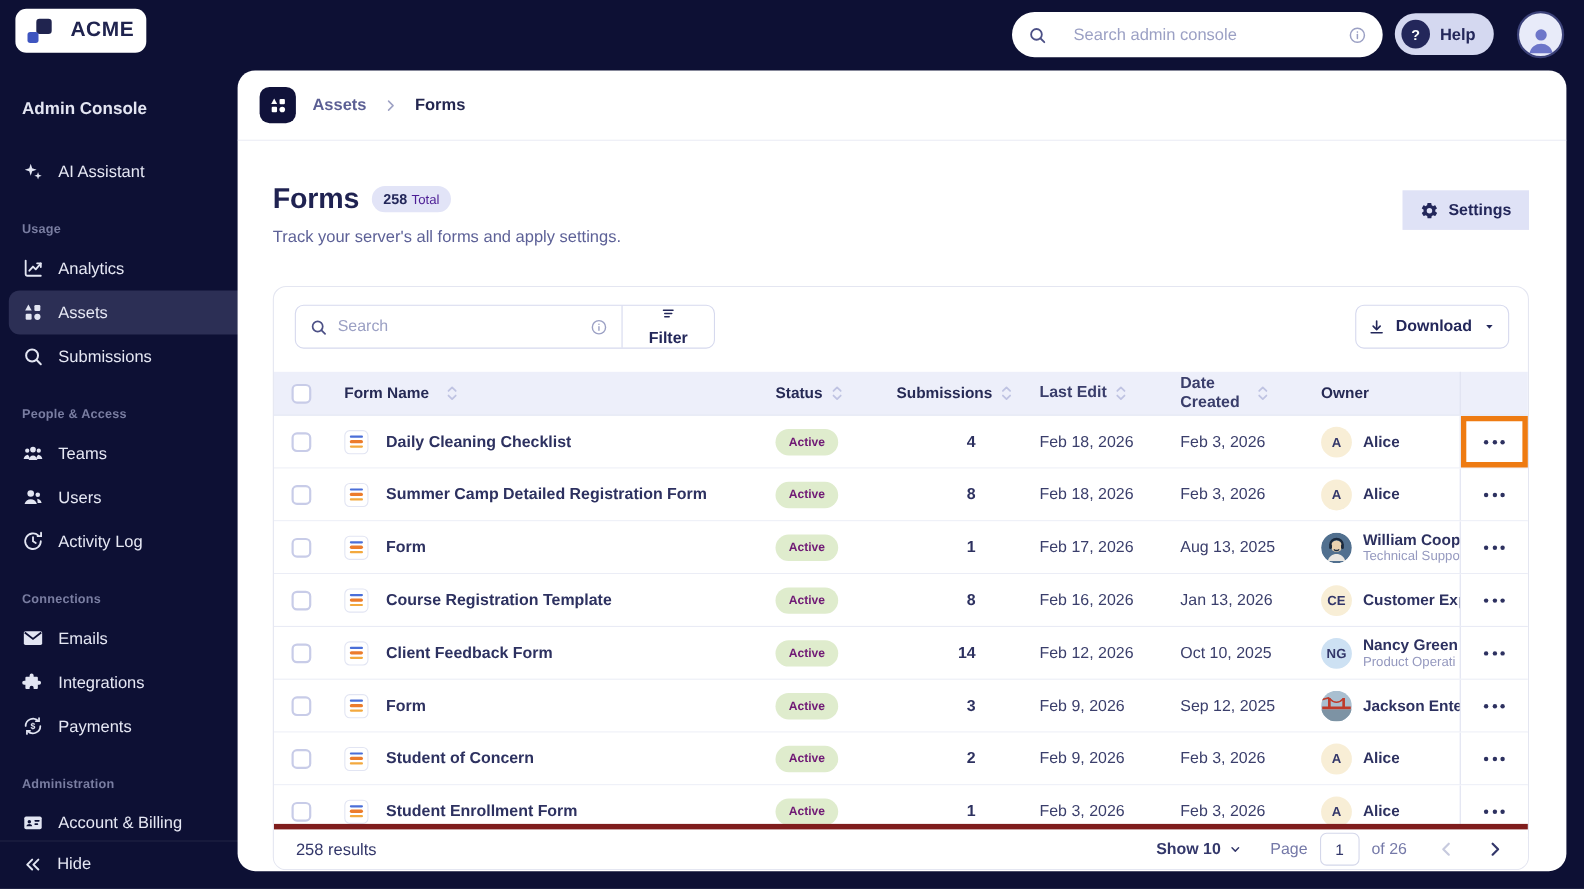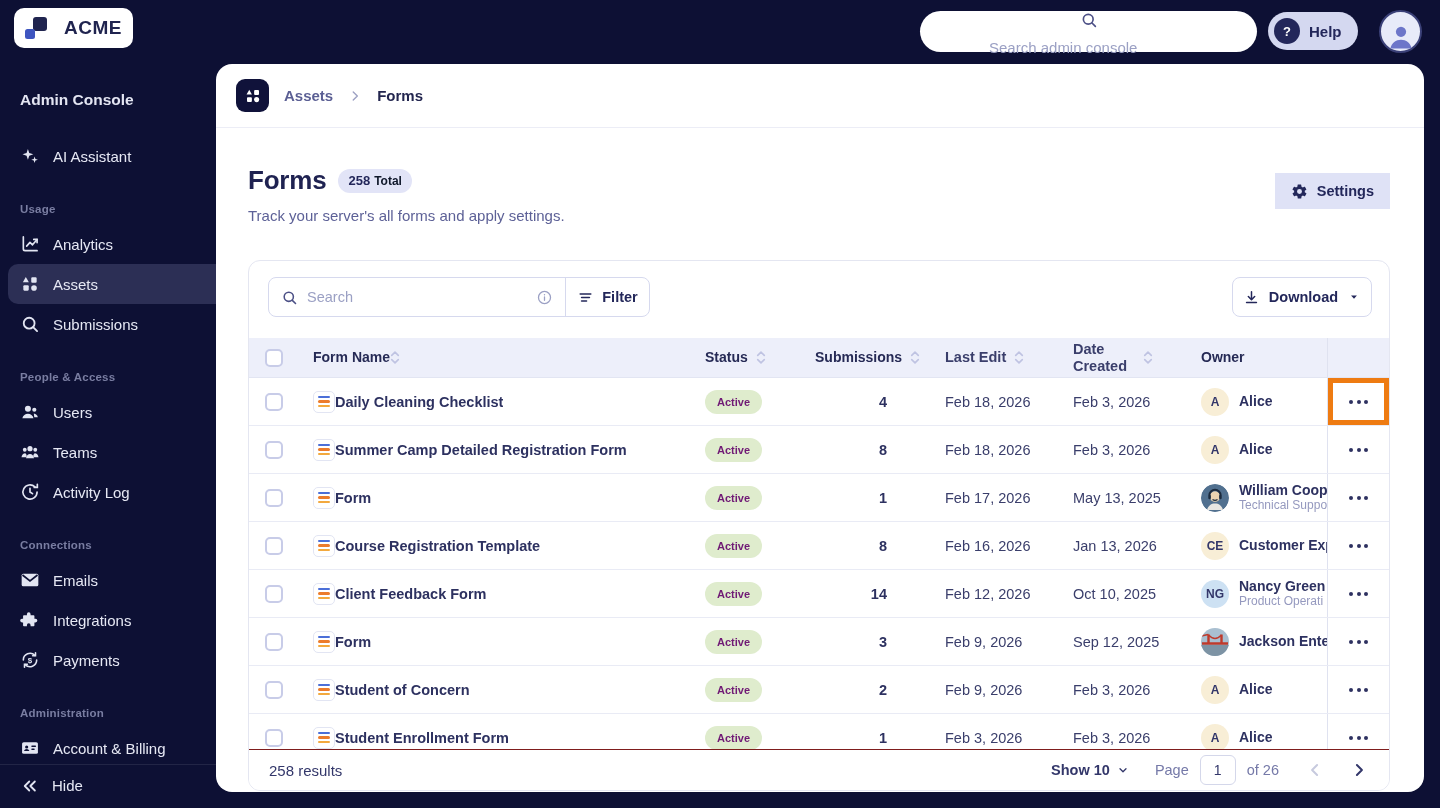--- a/index.html
+++ b/index.html
@@ -7,21 +7,21 @@
   body { font-family:"Liberation Sans", sans-serif; background:#0d1034; overflow:hidden; }
   .app { position:relative; width:1440px; height:808px; background:#0d1034; }
 
   
   .topbar { position:absolute; top:0; left:0; right:0; height:64px; }
   .logo { position:absolute; left:14px; top:8px; width:119px; height:40px; background:#fff; border-radius:10px; display:flex; align-items:center; justify-content:center; gap:17px; }
   .logo-mark { position:relative; width:22px; height:22px; }
   .logo-mark .sq1 { position:absolute; right:0; top:0; width:14px; height:14px; background:#20244f; border-radius:3px; }
   .logo-mark .sq2 { position:absolute; left:0; bottom:0; width:10px; height:10px; background:#3e55c0; border-radius:2.5px; }
   .logo-text { font-size:19px; font-weight:800; color:#20244f; letter-spacing:.5px; }
-  .top-search { position:absolute; left:920px; top:11px; width:337px; height:41px; background:#fff; border-radius:21px; display:flex; align-items:center; padding:0 14px; gap:10px;flex-direction:column; }
+  .top-search { position:absolute; left:920px; top:11px; width:337px; height:41px; background:#fff; border-radius:21px; display:flex; align-items:center; padding:0 14px; gap:24px; }
   .top-search .mag { width:18px; height:18px; color:#4c5086; flex:none; }
   .top-search input { flex:1; border:none; outline:none; font-size:15px; color:#3a3e6b; font-family:inherit; background:transparent; }
   .top-search input::placeholder { color:#9ba0c4; }
   .top-search .info { width:18px; height:18px; color:#9ba0c4; flex:none; }
   .top-help { position:absolute; left:1268px; top:12px; height:38px; border-radius:19px; background:#d4d8f0; display:flex; align-items:center; gap:9px; padding:0 16px 0 6px; cursor:pointer; }
   .q-circle { width:26px; height:26px; border-radius:50%; background:#23275a; color:#fff; font-size:13px; font-weight:800; display:flex; align-items:center; justify-content:center; }
   .top-help .hlabel { font-size:15px; font-weight:700; color:#23275a; }
   .top-avatar { position:absolute; left:1379px; top:10px; width:43px; height:43px; border-radius:50%; background:#e8ebf9; border:2px solid #3b4178; overflow:hidden; display:flex; align-items:flex-end; justify-content:center; cursor:pointer; }
   .top-avatar svg { width:30px; height:30px; color:#6d76c9; }
 
@@ -44,50 +44,50 @@
   .crumb-icon svg { width:18px; height:18px; }
   .crumb-parent { font-size:15px; font-weight:600; color:#5b5f94; cursor:pointer; }
   .crumb-sep { width:14px; height:14px; color:#9ea2c4; }
   .crumb-current { font-size:15px; font-weight:700; color:#23264f; }
 
   .page-head { position:relative; padding:37px 34px 0 32px; }
   .title-row { display:flex; align-items:center; gap:12px; }
   .page-title { font-size:26px; font-weight:800; color:#1f2251; letter-spacing:-.2px; }
   .badge { height:24px; background:#e2e4f7; border-radius:12px; display:inline-flex; align-items:center; padding:0 10px; gap:4px; }
   .badge .num { font-size:13px; font-weight:800; color:#23275a; }
-  .badge .suf { font-size:12px; font-weight:700; color:#0f172a; }
+  .badge .suf { font-size:12px; font-weight:400; color:#4c1d95; }
   .subtitle { margin-top:11px; font-size:15px; color:#5d6197; }
   .settings-btn { position:absolute; right:34px; top:45px; height:36px; border-radius:0; background:#dfe2f6; display:flex; align-items:center; gap:9px; padding:0 16px; color:#23275a; font-weight:700; font-size:14.5px; cursor:pointer; }
   .settings-btn svg { width:17px; height:17px; }
 
   
   .card { position:absolute; left:32px; top:196px; width:1142px; height:531px; border:1px solid #e4e6f1; border-radius:12px; background:#fff; overflow:hidden; }
   .searchgroup { position:absolute; left:19px; top:16px; width:382px; height:40px; border:1px solid #d6d9ee; border-radius:8px; display:flex; align-items:stretch; background:#fff; }
   .sg-search { flex:1; display:flex; align-items:center; padding:0 12px; gap:9px; }
   .sg-search .mag { width:17px; height:17px; color:#4c5086; flex:none; }
   .sg-search input { flex:1; min-width:0; border:none; outline:none; font-size:14.5px; color:#3a3e6b; font-family:inherit; }
   .sg-search input::placeholder { color:#9ba0c4; }
   .sg-search .info { width:17px; height:17px; color:#9ba0c4; flex:none; }
   .sg-div { width:1px; background:#d6d9ee; }
-  .sg-filter { width:83px; display:flex; align-items:center; justify-content:center; gap:8px; font-size:14.5px; font-weight:700; color:#23275a; cursor:pointer; }
+  .sg-filter { width:83px; display:flex; align-items:center; justify-content:center; gap:8px; font-size:14.5px; font-weight:700; color:#23275a; cursor:pointer;flex-direction:column; }
   .sg-filter svg { width:17px; height:17px; }
   .download-btn { position:absolute; right:17px; top:16px; width:140px; height:40px; border:1px solid #d6d9ee; border-radius:8px; background:#fff; display:flex; align-items:center; justify-content:center; gap:9px; font-size:14.5px; font-weight:700; color:#23275a; cursor:pointer; }
   .download-btn svg.dl { width:17px; height:17px; }
   .caret { width:14px; height:14px; color:#23275a; }
 
   .table { position:absolute; top:77px; left:0; right:0; }
   .trow { display:grid; grid-template-columns:50px 1fr 110px 114px 128px 126px 148px 62px; align-items:stretch; height:48px; border-bottom:1px solid #e9ebf5; background:#fff; }
   .trow.thead { height:40px; background:#edeffa; border-bottom:1px solid #e2e5f2; }
   .cell { display:flex; align-items:center; min-width:0; }
   .c-check { justify-content:center; }
   .cb { width:18px; height:18px; border:2px solid #c8cce8; border-radius:5px; background:#fff; cursor:pointer; flex:none; }
   .hcell { font-size:14px; font-weight:700; color:#262a55; gap:8px; }
   .hcell .hlabel { line-height:1.15; }
   .hcell .hlabel.wrap { display:inline-block; width:62px; white-space:normal; }
-  .c-name { padding-left:14px; gap:0;align-items:center; }
+  .c-name { padding-left:14px; gap:16px;align-items:center; }
   .c-status { padding-left:4px; }
   .c-subs { padding-left:4px; }
   .trow:not(.thead) .c-subs { justify-content:flex-end; padding-right:38px; font-size:14.5px; font-weight:700; color:#2d3160; }
   .c-edit, .c-created { padding-left:20px; font-size:14.5px; color:#3a3e6b; }
   .c-owner { padding-left:22px; gap:10px; overflow:hidden; }
   .c-actions { justify-content:center; border-left:1px solid #dfe2f0; cursor:pointer; }
   .sorticon { width:10px; height:15px; color:#bfc3e2; flex:none; }
   .sorticon svg { width:100%; height:100%; display:block; }
   .docicon { width:22px; height:22px; border:1px solid #e2e5f3; border-radius:5px; display:flex; flex-direction:column; align-items:center; justify-content:center; gap:2px; background:#fff; flex:none; }
   .docicon i { display:block; width:12px; height:2.5px; border-radius:1.5px; }
@@ -95,21 +95,21 @@
   .status-badge { height:24px; border-radius:12px; background:#dfeccd; color:#701a75; font-size:11px; font-weight:700; display:inline-flex; align-items:center; padding:0 12px; }
   .av { width:28px; height:28px; border-radius:50%; flex:none; display:flex; align-items:center; justify-content:center; font-size:12px; font-weight:700; color:#33376a; overflow:hidden; }
   .av svg { width:100%; height:100%; display:block; }
   .owner-text { min-width:0; overflow:hidden; }
   .owner-name { font-size:14px; font-weight:700; color:#2d3160; line-height:1.2; white-space:nowrap; overflow:hidden; }
   .owner-sub { font-size:12px; color:#9599bf; line-height:1.25; white-space:nowrap; overflow:hidden; }
   .dots { display:flex; gap:3.5px; }
   .dots i { width:4px; height:4px; border-radius:50%; background:#2d3160; display:block; }
   .c-actions.highlight { box-shadow:inset 0 0 0 5px #ee7b12; }
 
-  .card-footer { position:absolute; bottom:0; left:0; right:0; height:41px; background:#fff; border-top:1px solid #7f1d1d; display:flex; align-items:center; justify-content:space-between; padding:0 20px; z-index:5; }
+  .card-footer { position:absolute; bottom:0; left:0; right:0; height:41px; background:#fff; border-top:5px solid #7f1d1d; display:flex; align-items:center; justify-content:space-between; padding:0 20px; z-index:5; }
   .results { font-size:15px; color:#33376a; }
   .foot-right { display:flex; align-items:center; gap:26px; }
   .show-sel { display:flex; align-items:center; gap:7px; font-size:14.5px; font-weight:600; color:#33376a; cursor:pointer; }
   .show-sel svg { width:12px; height:12px; color:#33376a; }
   .pagegrp { display:flex; align-items:center; gap:11px; font-size:14.5px; color:#7579a8; }
   .page-input { width:36px; height:30px; border:1px solid #d4d7ea; border-radius:6px; text-align:center; font-size:14px; color:#33376a; font-family:inherit; outline:none; }
   .pager { display:flex; align-items:center; gap:24px; }
   .pgbtn { width:20px; height:20px; cursor:pointer; }
   .pgbtn.prev { color:#c7cade; }
   .pgbtn.next { color:#33376a; }
@@ -198,40 +198,40 @@
               <circle cx="11" cy="11" r="6.5"></circle>
               <path d="M16 16l4.5 4.5"></path>
             </svg>
           </span>
           <span>Submissions</span>
         </div>
         <div class="sb-section-label">People &amp; Access</div>
         <div class="sb-item">
           <span class="icon">
             <svg viewBox="0 0 24 24" fill="currentColor">
-              <circle cx="9.5" cy="8" r="3.6"></circle>
-              <path d="M2.8 19.5c.8-3.6 3.5-5.4 6.7-5.4s5.9 1.8 6.7 5.4z"></path>
-              <circle cx="17.2" cy="9.3" r="2.5"></circle>
-              <path d="M16.6 13.7c2.5.3 4.2 1.8 4.8 4.5h-4.3z"></path>
-            </svg>
-          </span>
-          <span>Users</span>
-        </div>
-        <div class="sb-item">
-          <span class="icon">
-            <svg viewBox="0 0 24 24" fill="currentColor">
               <circle cx="12" cy="8" r="3.1"></circle>
               <circle cx="5.7" cy="9.3" r="2.3"></circle>
               <circle cx="18.3" cy="9.3" r="2.3"></circle>
               <path d="M1.8 18.3c.5-2.9 2.1-4.5 4.6-4.7.8.7 1.5 1.8 1.8 3.2l-.5 1.5z"></path>
               <path d="M22.2 18.3c-.5-2.9-2.1-4.5-4.6-4.7-.8.7-1.5 1.8-1.8 3.2l.5 1.5z"></path>
               <path d="M7.2 19.5c.6-3.2 2.5-5 4.8-5s4.2 1.8 4.8 5z"></path>
             </svg>
           </span>
           <span>Teams</span>
+        </div>
+        <div class="sb-item">
+          <span class="icon">
+            <svg viewBox="0 0 24 24" fill="currentColor">
+              <circle cx="9.5" cy="8" r="3.6"></circle>
+              <path d="M2.8 19.5c.8-3.6 3.5-5.4 6.7-5.4s5.9 1.8 6.7 5.4z"></path>
+              <circle cx="17.2" cy="9.3" r="2.5"></circle>
+              <path d="M16.6 13.7c2.5.3 4.2 1.8 4.8 4.5h-4.3z"></path>
+            </svg>
+          </span>
+          <span>Users</span>
         </div>
         <div class="sb-item">
           <span class="icon">
             <svg viewBox="0 0 24 24" fill="none" stroke="currentColor" stroke-width="2" stroke-linecap="round">
               <path d="M20.5 12a8.5 8.5 0 1 1-2.6-6.1"></path>
               <path d="M20.8 2.8v3.7h-3.7"></path>
               <path d="M12 7.5V12l3 2"></path>
             </svg>
           </span>
           <span>Activity Log</span>
@@ -497,21 +497,21 @@
                   <i style="background:#ec7c2c"></i>
                   <i style="background:#f3a93e"></i>
                 </span>
                 <span class="fname">Form</span>
               </div>
               <div class="cell c-status">
                 <span class="status-badge">Active</span>
               </div>
               <div class="cell c-subs">1</div>
               <div class="cell c-edit">Feb 17, 2026</div>
-              <div class="cell c-created">May 13, 2025</div>
+              <div class="cell c-created">Aug 13, 2025</div>
               <div class="cell c-owner">
                 <span class="av">
                   <svg viewBox="0 0 28 28">
                     <circle cx="14" cy="14" r="14" fill="#51708f"></circle>
                     <circle cx="14" cy="12.5" r="5.2" fill="#e9d2b0"></circle>
                     <path d="M6 26c1.4-4.5 4.3-6.4 8-6.4s6.6 1.9 8 6.4z" fill="#e8e6e1"></path>
                     <path d="M8.3 11.5a5.7 5.7 0 0 1 11.4 0" fill="none" stroke="#1b2a3d" stroke-width="2"></path>
                     <rect x="7.3" y="10.8" width="2.6" height="4.4" rx="1.2" fill="#1b2a3d"></rect>
                     <rect x="18.1" y="10.8" width="2.6" height="4.4" rx="1.2" fill="#1b2a3d"></rect>
                     <path d="M11.5 15.5c1.6 1.2 3.4 1.2 5 0" fill="none" stroke="#1b2a3d" stroke-width="1.2"></path>

